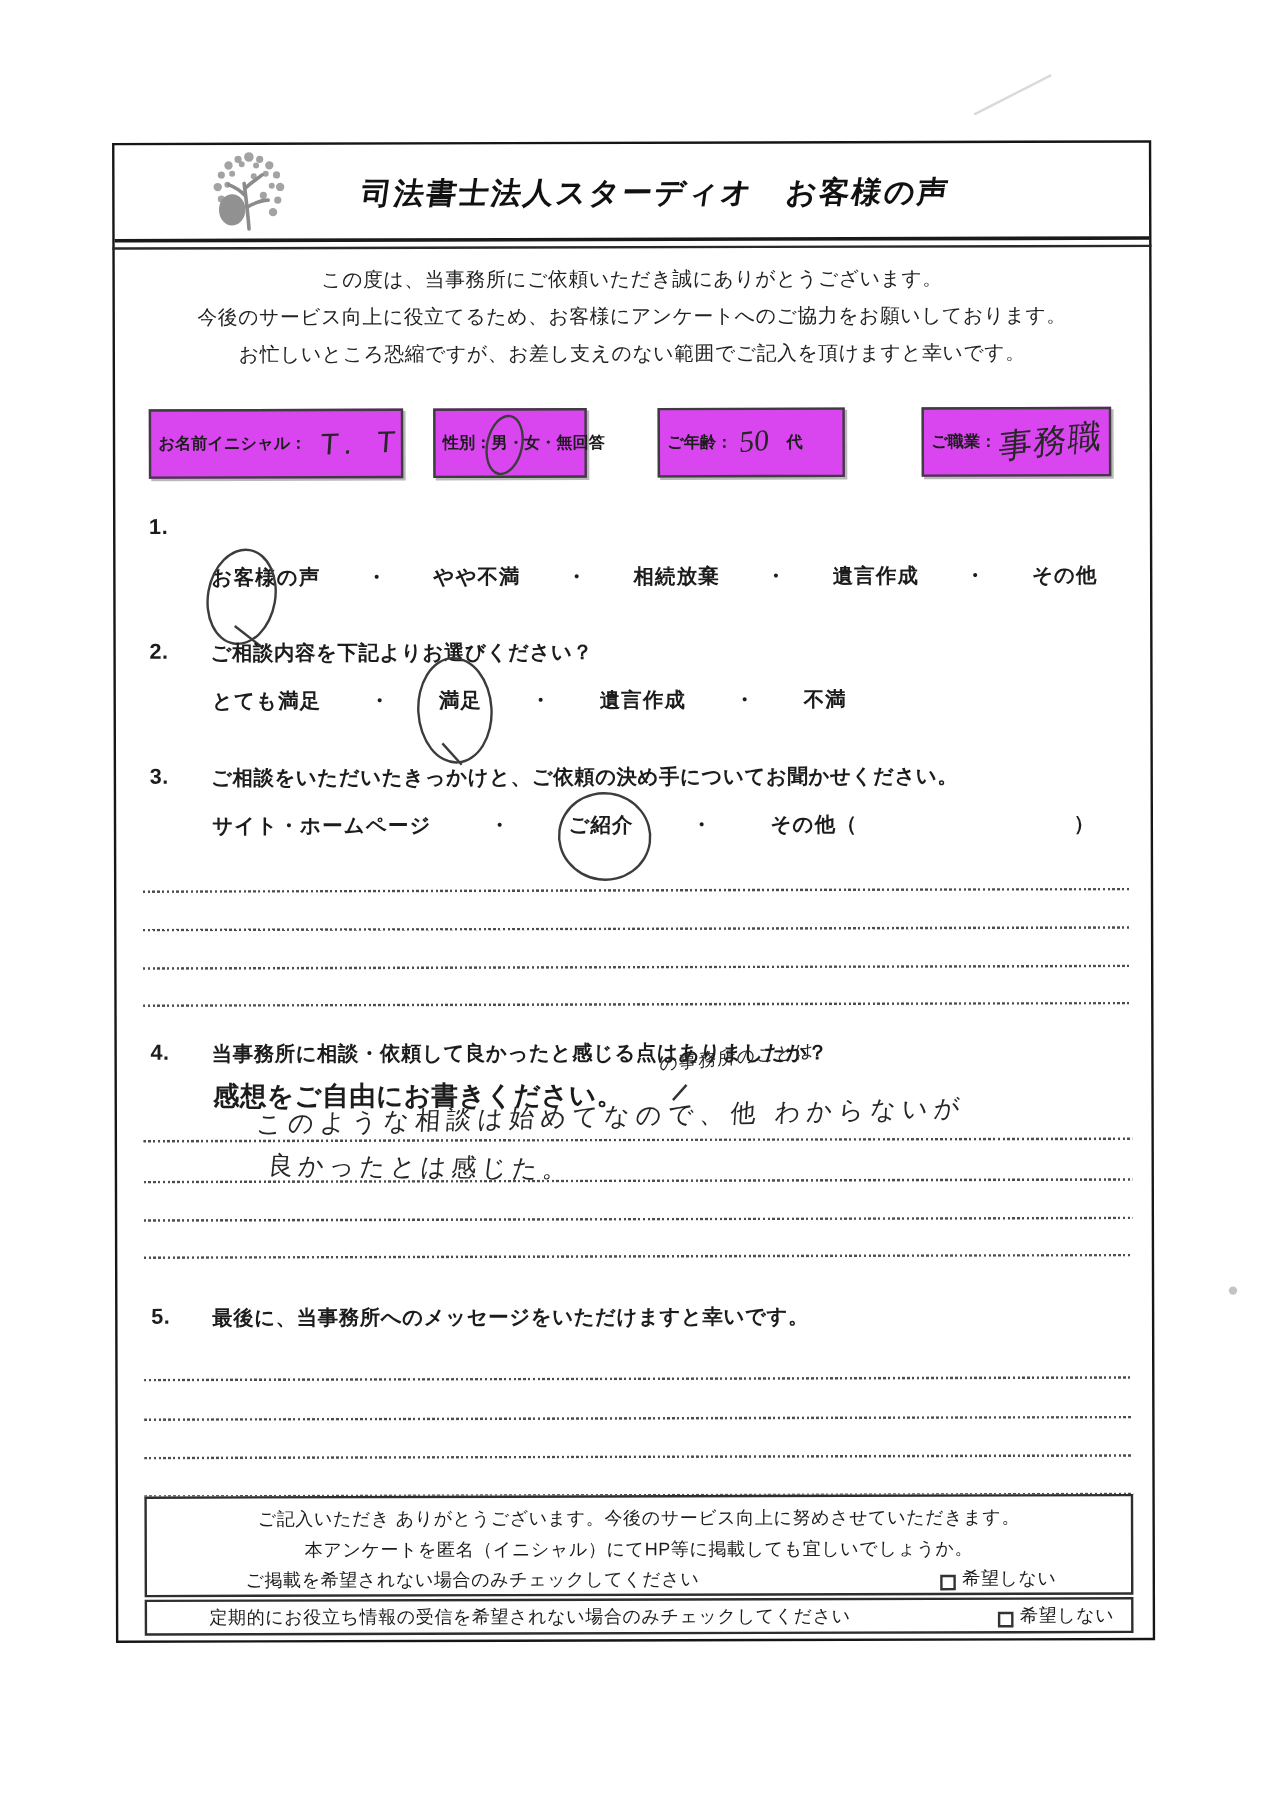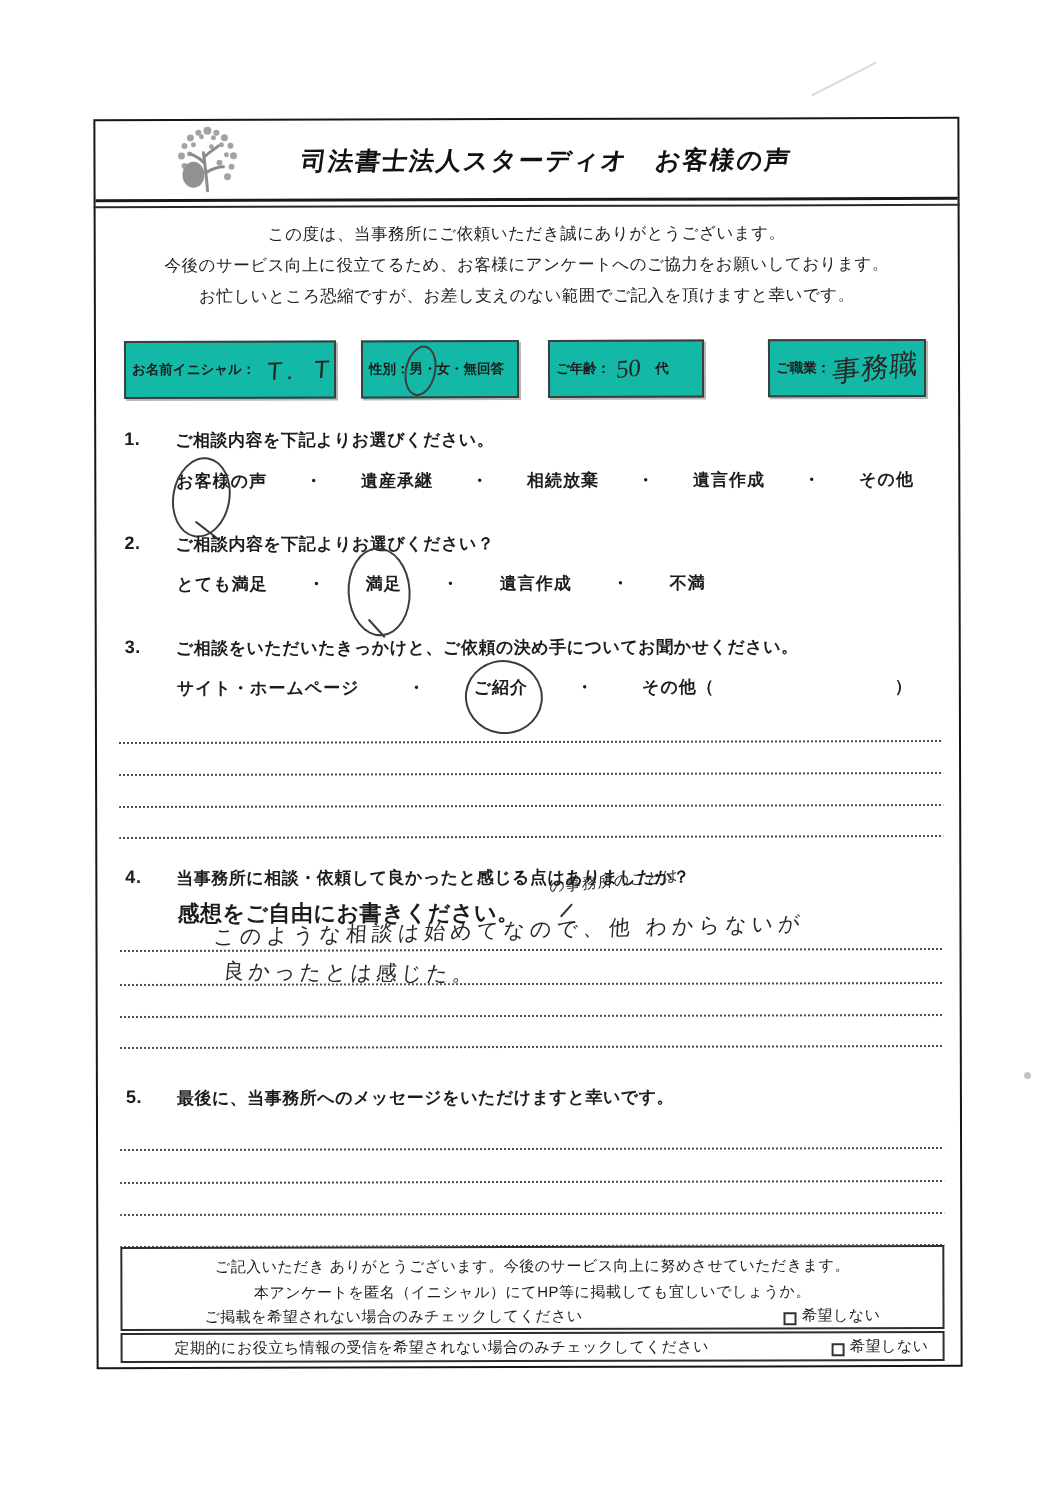--- a/index.html
+++ b/index.html
@@ -18,23 +18,23 @@
   .title{
     position:absolute;left:206px;top:24px;font-size:25px;font-weight:bold;
     letter-spacing:2px;transform:skewX(-8deg);white-space:pre;color:#111;
   }
   
   .intro{position:absolute;top:98px;left:0;width:100%;text-align:center;
     font-size:16.5px;line-height:31px;letter-spacing:.5px;color:#222;}
   
   .fb{position:absolute;top:220px;height:58px;border:2px solid #3d3d3d;box-shadow:2px 2px 0 #b9b9b9;
       display:flex;align-items:center;font-weight:bold;font-size:13.5px;padding:0 6px;box-sizing:border-box;
-      background:#14b8a6;overflow:visible;white-space:nowrap;}
+      background:#d946ef;overflow:visible;white-space:nowrap;}
   .fb1{left:28px;width:212px;}
-  .fb2{left:265px;width:158px;}
+  .fb2{left:265px;width:128px;}
   .fb3{left:452px;width:156px;font-family:Liberation Serif, serif;}
   .fb4{left:672px;width:158px;}
   .hand{font-weight:normal;color:#262626;}
   .hand-initial{font-size:25px;letter-spacing:7px;margin-left:12px;transform:rotate(-2deg) skewX(-6deg);}
   .hand-age{font-size:25px;margin-left:6px;transform:rotate(-5deg) skewX(-8deg);}
   .age-suffix{margin-left:14px;}
   .hand-job{font-size:28px;margin-left:2px;transform:rotate(-6deg) skewX(-10deg);letter-spacing:1px;}
   
   .q{position:absolute;left:28px;display:flex;font-weight:bold;font-size:17px;letter-spacing:.5px;}
   .qno{width:51px;font-size:18px;}
@@ -127,26 +127,25 @@
       <span class="age-suffix">代</span>
     </div>
     <div class="fb fb4">
       <span>ご職業：</span>
       <span class="hand hand-job">事務職</span>
     </div>
     <div class="circ" style="left:309px;top:225px;width:27px;height:47px;transform:rotate(12deg);"></div>
 
     <div class="q" style="top:308px;">
       <span class="qno">1.</span>
-      <span>ご相談内容を下記よりお選びください。</span>
     </div>
     <div class="opts opts1">
       <span>お客様の声</span>
       <span>・</span>
-      <span>遺産承継</span>
+      <span>やや不満</span>
       <span>・</span>
       <span>相続放棄</span>
       <span>・</span>
       <span>遺言作成</span>
       <span>・</span>
       <span>その他</span>
     </div>
     <div class="circ" style="left:76px;top:336px;width:54px;height:77px;transform:rotate(10deg);"></div>
     <div class="tail" style="left:96px;top:409px;transform:rotate(38deg);"></div>
 

